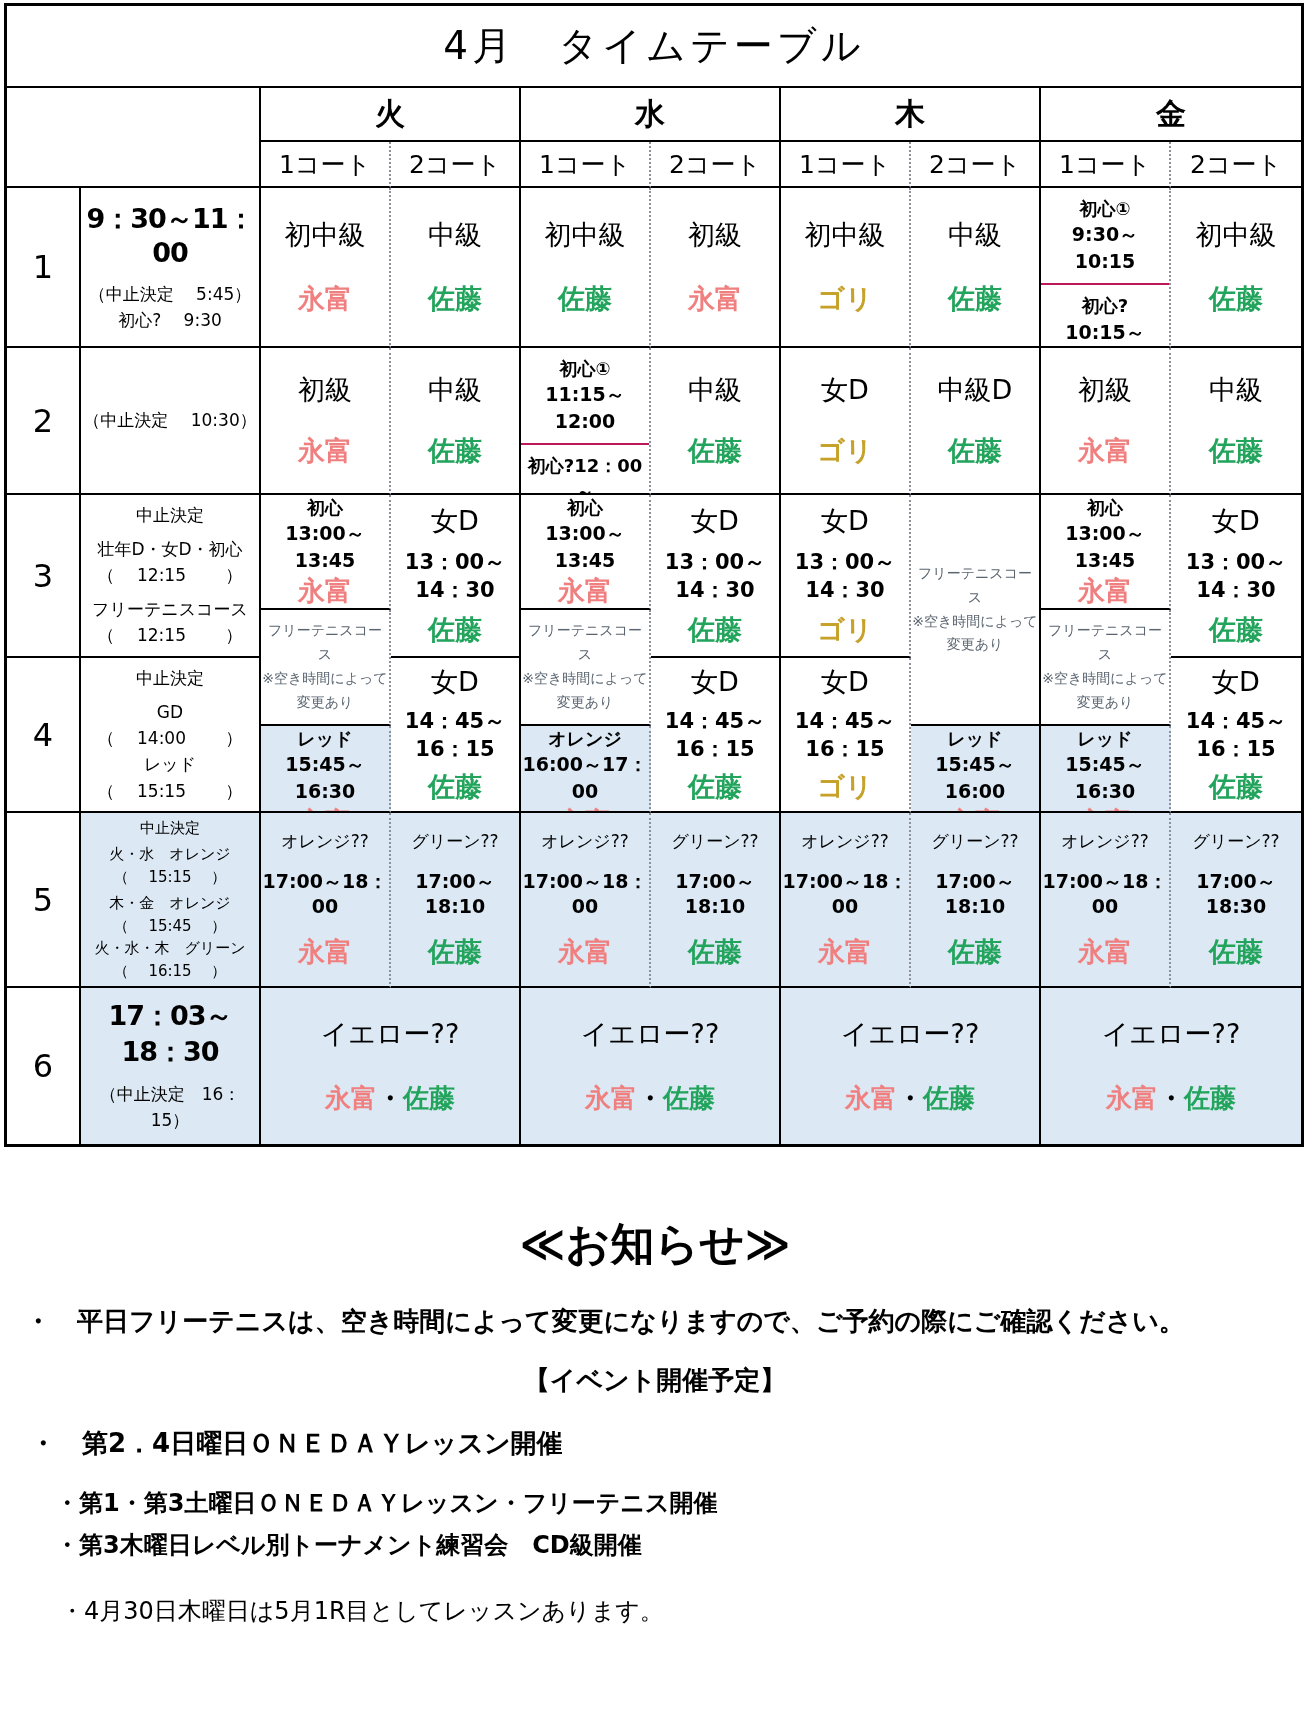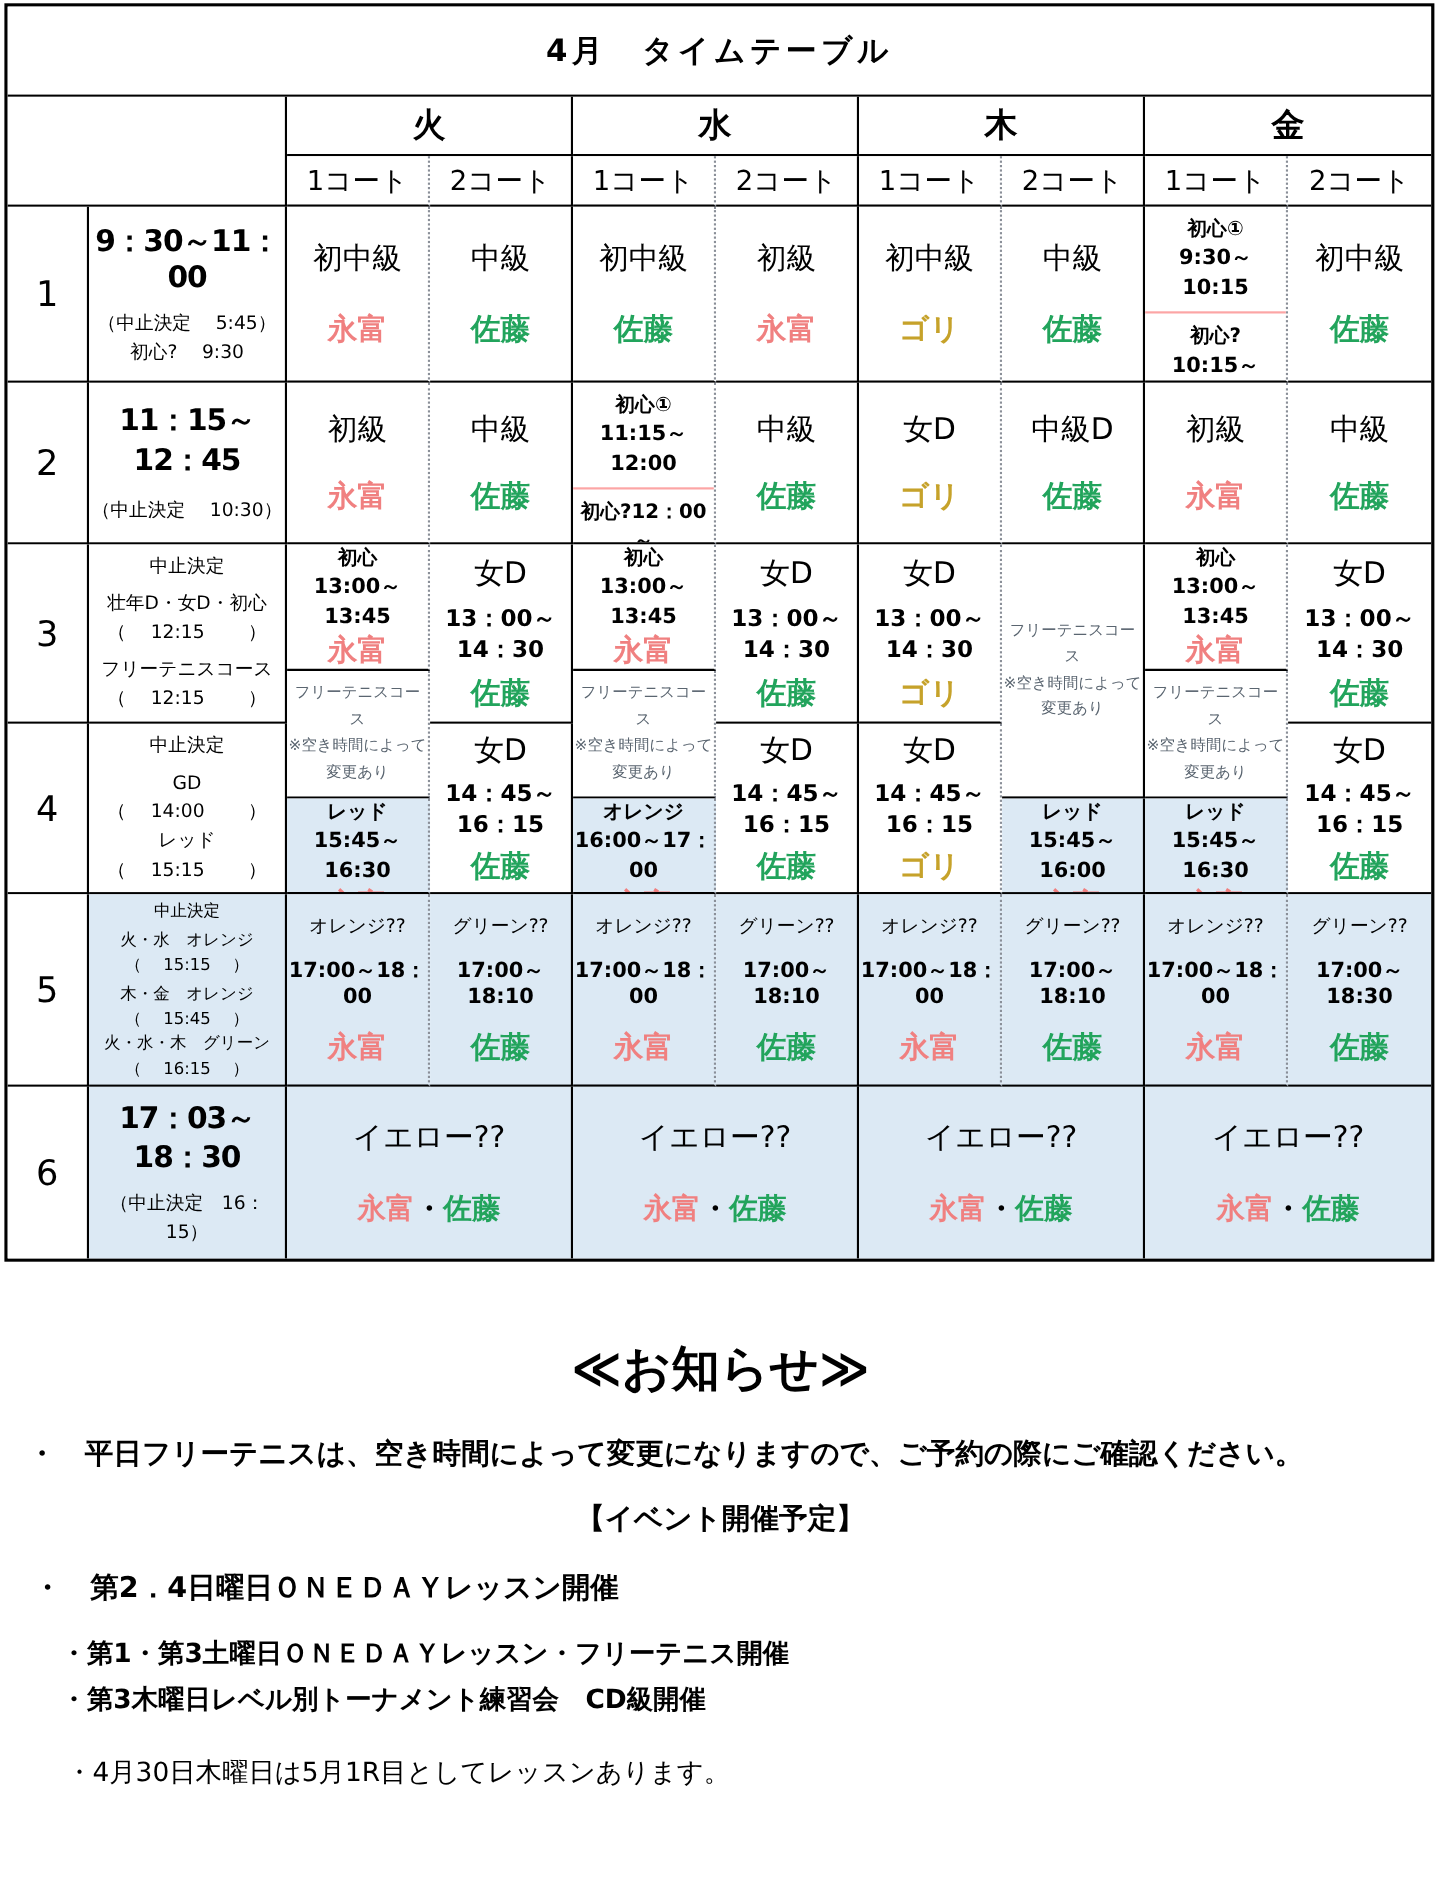--- a/index.html
+++ b/index.html
@@ -24,37 +24,37 @@
     display:flex; flex-direction:column;
     align-items:center; justify-content:space-evenly;
     text-align:center; overflow:hidden;
   }
   .dR { border-right:2px dotted #8a8f98; }
   .nR { border-right:none; }
   .nB { border-bottom:none; }
   .blue { background:#dce9f4; }
   .start { justify-content:flex-start; }
 
-  .title { font-size:28px; font-weight:bold; letter-spacing:4px; }
+  .title { font-size:39px; font-weight:normal; letter-spacing:4px; }
   .day   { font-size:30px; font-weight:bold; }
   .court { font-size:25px; }
   .num   { font-size:32px; }
   .time-big { font-size:27px; font-weight:bold; letter-spacing:-1px; }
   .note  { font-size:17px; line-height:1.55; }
   .note5 { font-size:15px; line-height:1.5; }
   .notes { }
   .lvl   { font-size:27px; }
   .tch   { font-size:27px; font-weight:bold; }
   .red   { color:#f08080; }
   .green { color:#22a45c; }
   .gold  { color:#c6a22a; }
   .time-mid { font-size:21px; font-weight:bold; }
   .sub-t { font-size:18px; font-weight:bold; line-height:1.4; }
   .sub-m { font-size:19px; font-weight:bold; line-height:1.4; }
-  .sub   { width:100%; border-bottom:2px solid #fca5a5; padding:8px 2px 9px; }
+  .sub   { width:100%; border-bottom:2px solid #be185d; padding:8px 2px 9px; }
   .free  { font-size:14px; color:#5a6570; line-height:1.7; }
   .lvl5  { font-size:17px; }
   .time5 { font-size:19px; font-weight:bold; }
   .pair .tch { font-size:26px; }
 
   .notice { position:absolute; left:0; top:1215px; width:1310px; }
   .nh  { text-align:center; font-size:44px; font-weight:bold; margin-bottom:30px; }
   .n1  { font-size:26px; font-weight:bold; margin:0 0 24px 25px; }
   .nh2 { text-align:center; font-size:26px; font-weight:bold; margin-bottom:28px; }
   .e0  { font-size:26px; font-weight:bold; margin:0 0 26px 30px; }
@@ -128,21 +128,20 @@
     </div>
 
   </div>
   <div class="c nR" style="grid-area:4/10">
     <div class="lvl">初中級</div>
     <div class="tch green">佐藤</div>
   </div>
 
   <div class="c num" style="grid-area:5/1">2</div>
   <div class="c" style="grid-area:5/2">
-    <div class="time-big">11：15～12：45</div>
     <div class="note">（中止決定　 10:30）</div>
   </div>
   <div class="c dR" style="grid-area:5/3">
     <div class="lvl">初級</div>
     <div class="tch red">永富</div>
   </div>
   <div class="c" style="grid-area:5/4">
     <div class="lvl">中級</div>
     <div class="tch green">佐藤</div>
   </div>

